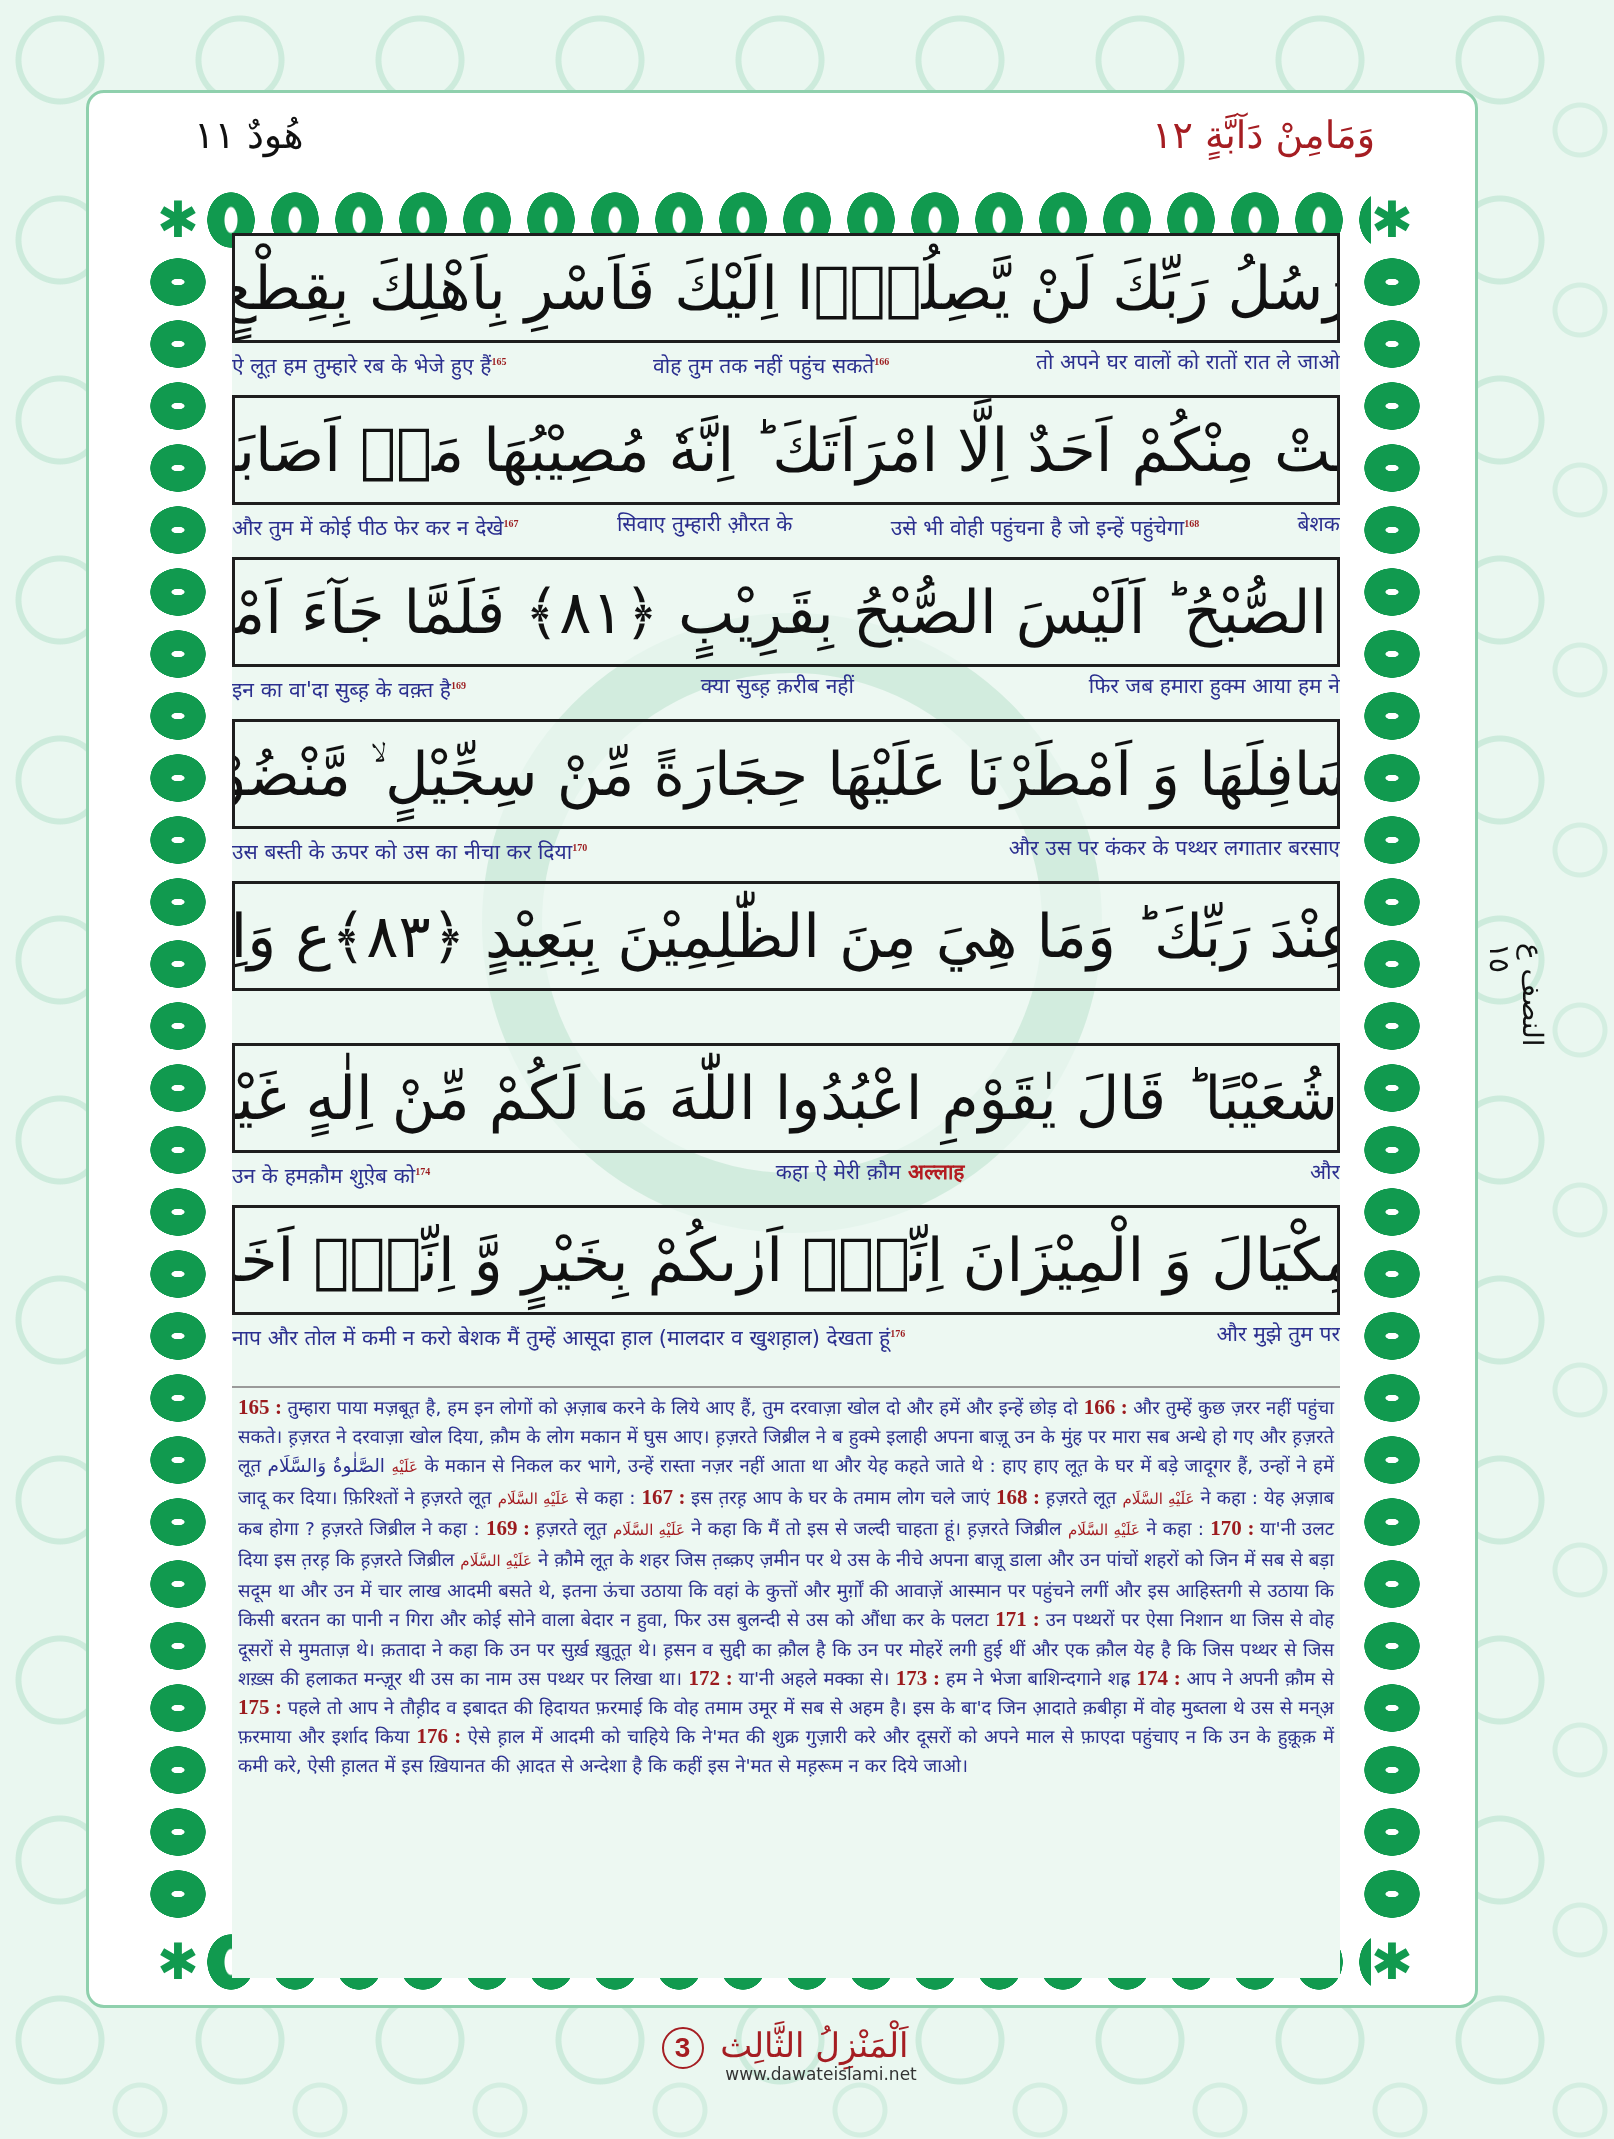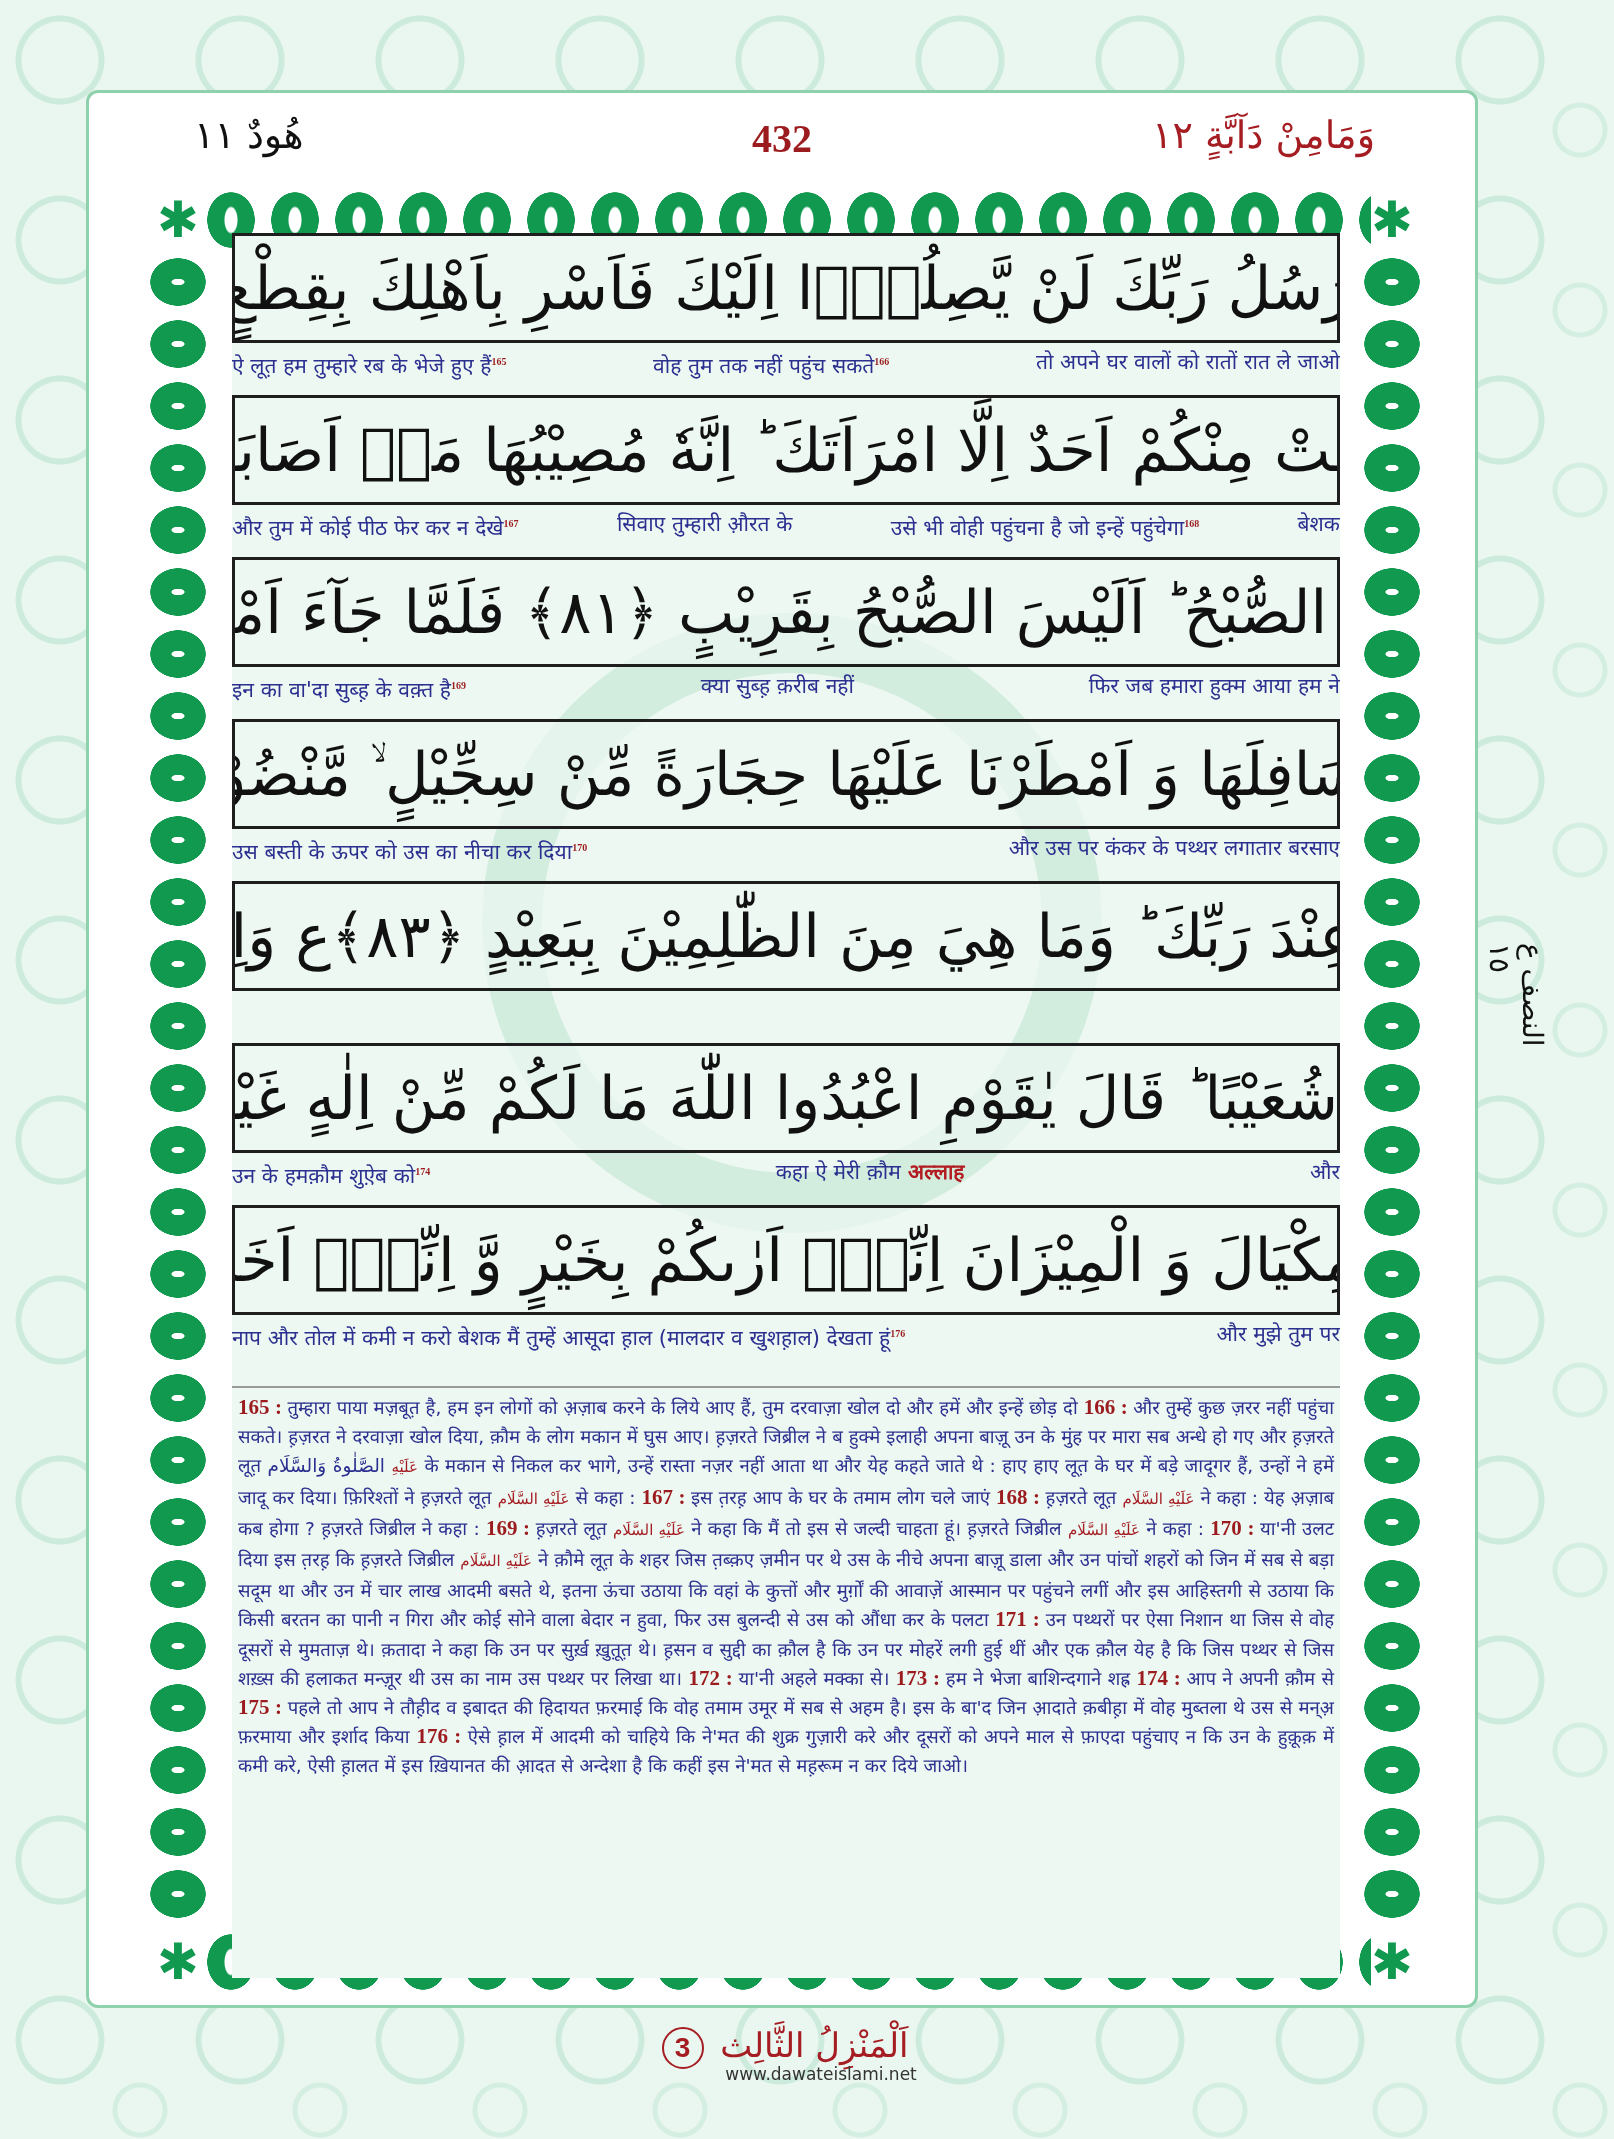--- a/index.html
+++ b/index.html
@@ -10,21 +10,21 @@
   }
   .bg-pattern {
     position:absolute; inset:0;
     background:
       radial-gradient(circle at 60px 60px, transparent 38px, #cdebdc 39px, #cdebdc 44px, transparent 45px) 0 0/180px 180px,
       radial-gradient(circle at 140px 130px, transparent 22px, #d4eee1 23px, #d4eee1 27px, transparent 28px) 0 0/180px 180px,
       #eaf7f0;
   }
   .page {
     position:absolute; left:86px; top:90px; width:1392px; height:1918px;
-    background:#ffffff; border:3px solid #8fd0ad; border-radius:12px;
+    background:#ffffff; border:3px solid #8fd0ad; border-radius:18px;
     box-sizing:border-box;
   }
   .header { position:absolute; left:0; right:0; top:20px; height:60px; }
   .hdr-left { position:absolute; left:105px; top:0; font-family:"DejaVu Serif", serif; font-size:38px; color:#111; direction:rtl; }
   .hdr-center { position:absolute; left:0; right:0; text-align:center; top:2px; font-family:"Liberation Serif", serif; font-weight:bold; font-size:40px; color:#9b1b1e; }
   .hdr-right { position:absolute; right:100px; top:0; font-family:"DejaVu Serif", serif; font-size:38px; color:#a51d22; direction:rtl;text-align:right; }
 
   
   .orn-frame {
     position:absolute; left:60px; top:98px; width:1272px; height:1800px;
@@ -103,21 +103,20 @@
   }
 </style>
 </head>
 <body>
 
 <div class="bg-pattern"></div>
 
 <div class="page">
   <div class="header">
     <div class="hdr-left">هُودٌ ١١</div>
-    <div class="hdr-center">432</div>
     <div class="hdr-right">وَمَامِنْ دَآبَّةٍ ١٢</div>
   </div>
 
   <div class="orn-frame">
     <div class="orn-top"></div>
     <div class="orn-bottom"></div>
     <div class="orn-left"></div>
     <div class="orn-right"></div>
     <div class="corner tl">✱</div>
     <div class="corner tr">✱</div>

